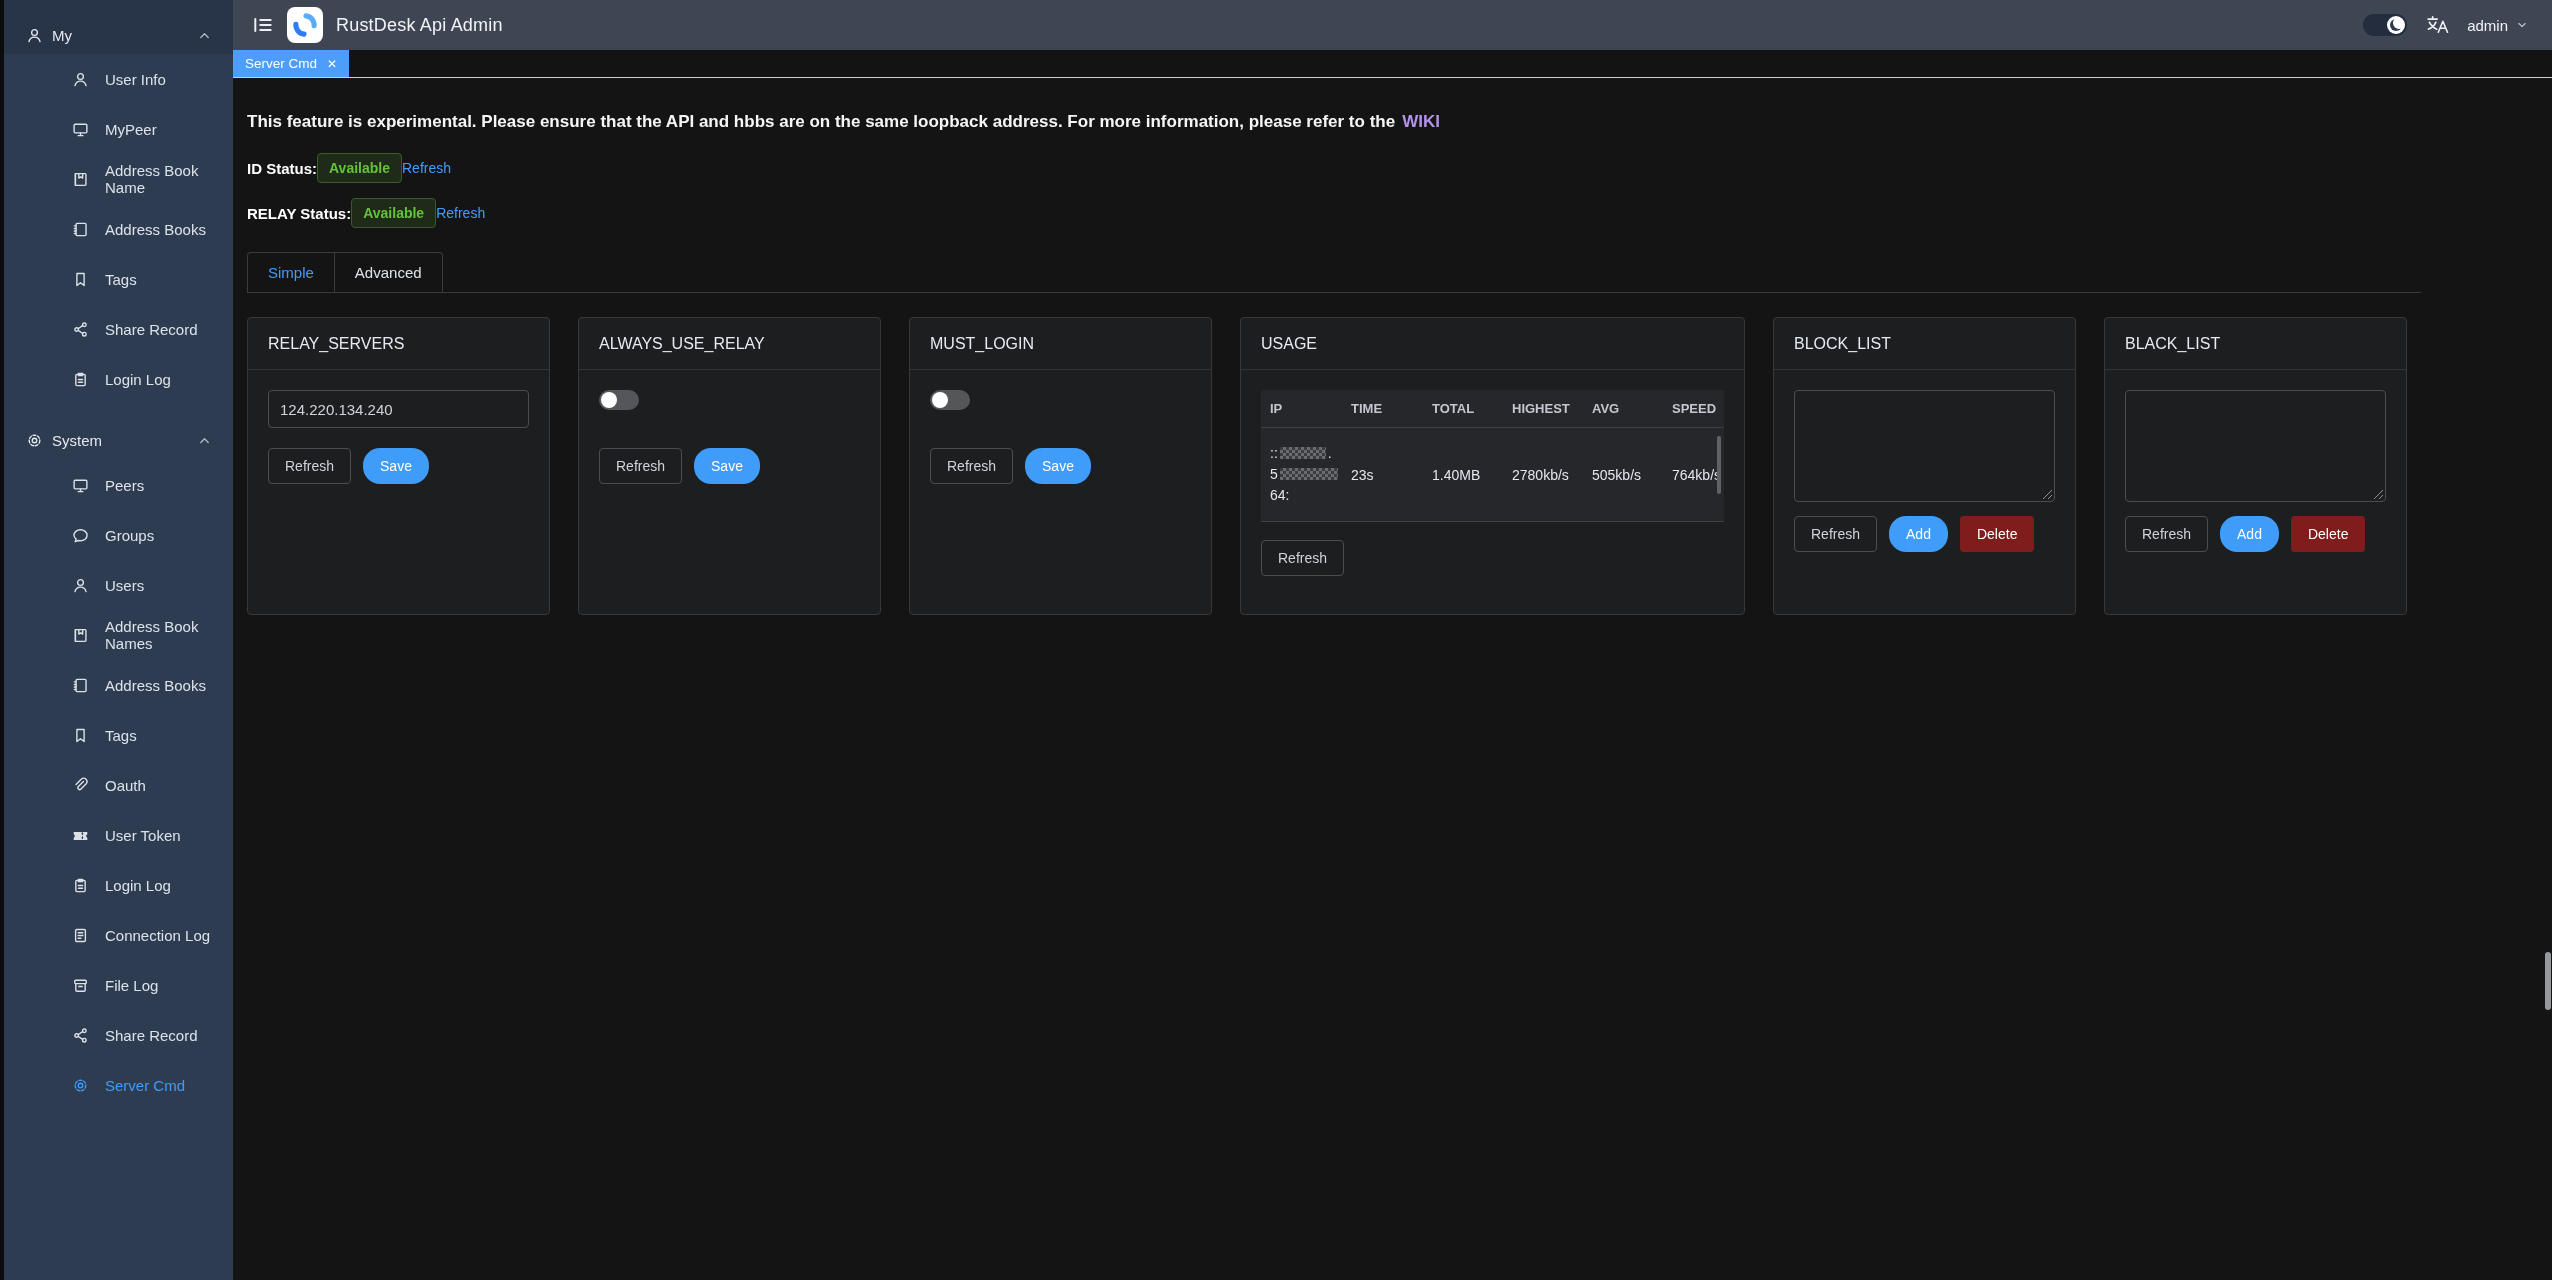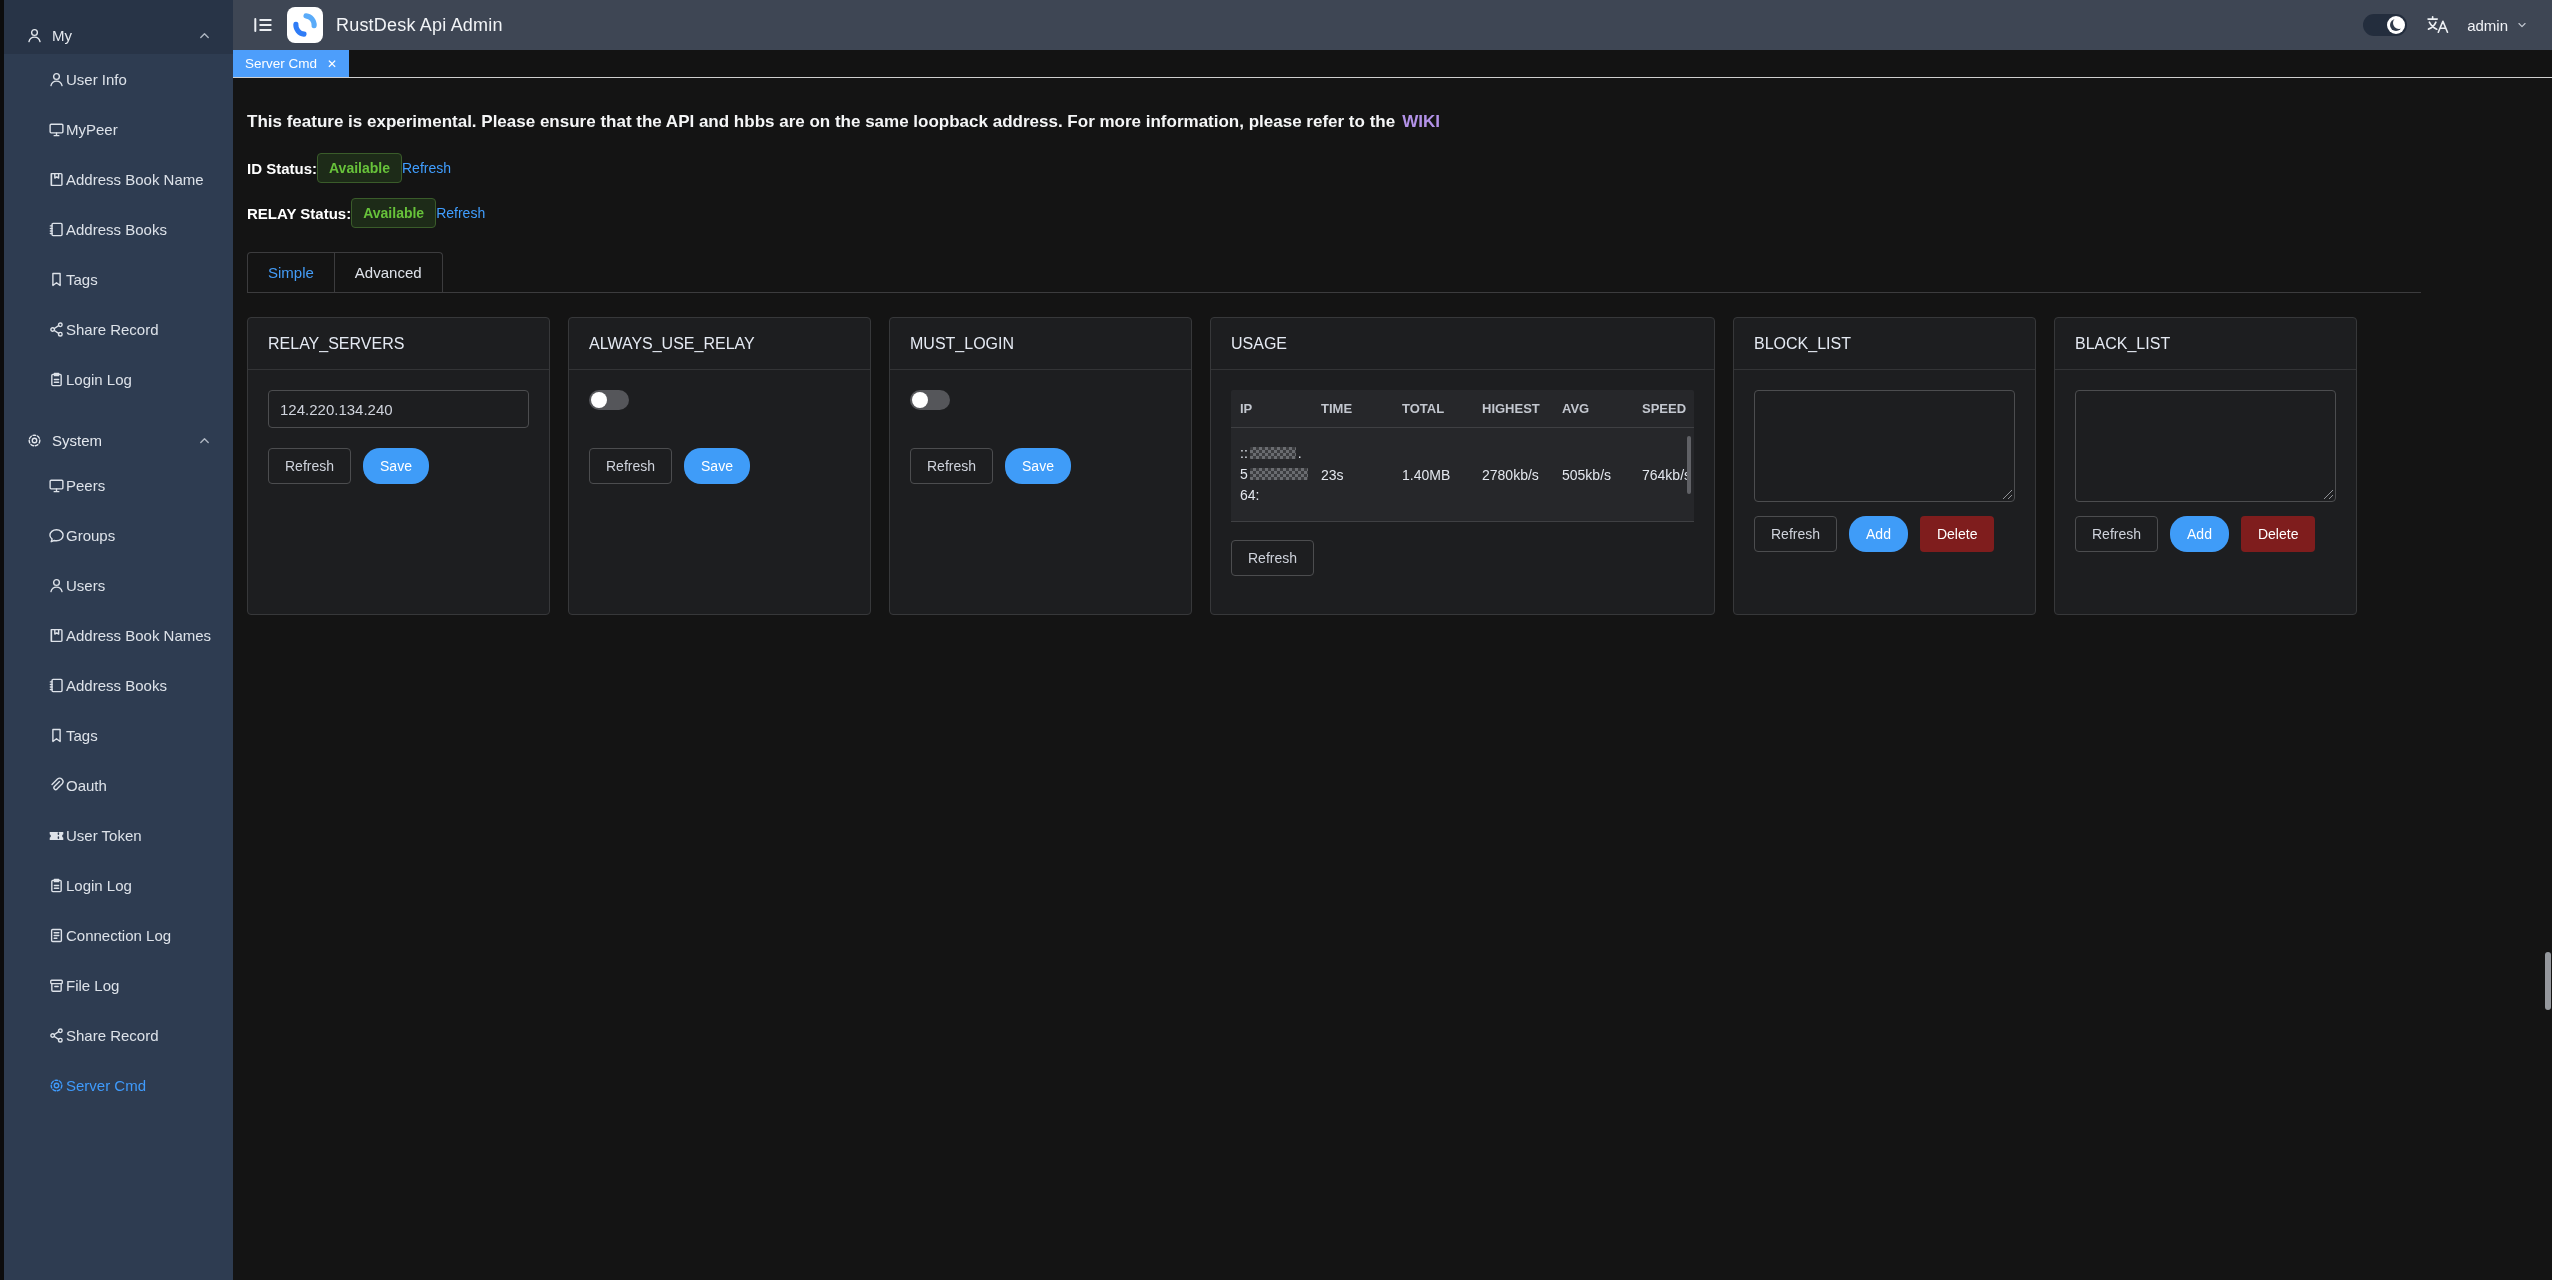--- a/index.html
+++ b/index.html
@@ -14,21 +14,21 @@
 
   
   .win-edge { position:absolute; left:0; top:0; width:4px; height:1280px; background:#0c0c0d; z-index:60; }
 
   
   .sidebar { position:absolute; left:0; top:0; width:233px; height:1280px; background:#2e3c51; z-index:10; }
   .menu-section { display:flex; align-items:center; height:54px; padding:16px 20px 0 26px; gap:9px; color:#e4e8ee; font-size:15px; cursor:pointer; }
   .menu-section.darker { background:#283447; height:54px; }
   .menu-section.system { height:56px; }
   .menu-section .chev { margin-left:auto; color:#aeb6c2; }
-  .menu-item { display:flex; align-items:center; height:50px; padding-left:48px; gap:1px; color:#dde2e9; font-size:15px; cursor:pointer; }
+  .menu-item { display:flex; align-items:center; height:50px; padding-left:72px; gap:16px; color:#dde2e9; font-size:15px; cursor:pointer; }
   .menu-item.active { color:#3f9bfc; }
   .mi-ic { width:17px; height:17px; flex:0 0 17px; }
 
   
   .topbar { position:absolute; left:233px; top:0; right:0; height:50px; background:#3e4654; display:flex; align-items:center; padding:0 19px; gap:13px; z-index:10; }
   .hamburger { width:22px; height:22px; color:#eceff3; cursor:pointer; }
   .logo { width:36px; height:36px; background:#fff; border-radius:8px; display:grid; place-items:center; }
   .app-title { color:#f2f4f7; font-size:18px; letter-spacing:.2px; }
   .topbar-right { margin-left:auto; display:flex; align-items:center; gap:18px; padding-right:4px; }
   .theme-toggle { width:44px; height:22px; border-radius:11px; background:#232d3d; position:relative; cursor:pointer; }
@@ -54,21 +54,21 @@
   .link { color:#409eff; font-size:14px; text-decoration:none; cursor:pointer; }
 
   .tabhead { margin-top:24px; width:2174px; display:flex; border-bottom:1px solid #3c3c3e; height:41px; }
   .tabitem { height:41px; line-height:40px; padding:0 20px; font-size:15px; color:#dfe3ea; border:1px solid #3c3c3e; border-bottom:none; position:relative; cursor:pointer; }
   .tabitem:first-child { border-top-left-radius:4px; }
   .tabitem + .tabitem { border-left:none; border-top-right-radius:4px; }
   .tabitem.active { color:#449df8; }
   .tabitem.active::after { content:""; position:absolute; left:0; right:0; bottom:-1px; height:1px; background:#141414; }
 
   
-  .cards { margin-top:24px; display:flex; gap:18px;align-items:center; }
+  .cards { margin-top:24px; display:flex; gap:28px;align-items:center; }
   .card { width:303px; height:298px; background:#1d1e20; border:1px solid #37383a; border-radius:4px; }
   .card.wide { width:505px; }
   .card-header { padding:17px 20px 16px; border-bottom:1px solid #333436; color:#e5eaf3; font-size:16px; }
   .card-body { padding:20px; }
 
   .text-input { display:block; width:100%; height:38px; background:transparent; border:1px solid #4c4d4f; border-radius:4px; color:#cfd3dc; font-size:15px; padding:0 11px; font-family:inherit; outline:none; }
   .btn-row { display:flex; gap:12px; margin-top:20px; }
   .btn { height:36px; padding:0 16px; border-radius:4px; font-size:14px; display:inline-flex; align-items:center; border:1px solid transparent; font-family:inherit; cursor:pointer; background:transparent; }
   .btn.outline { border-color:#4c4d4f; color:#cfd3dc; }
   .btn.primary { background:#3f9cf8; color:#fff;border-radius:17px; }

